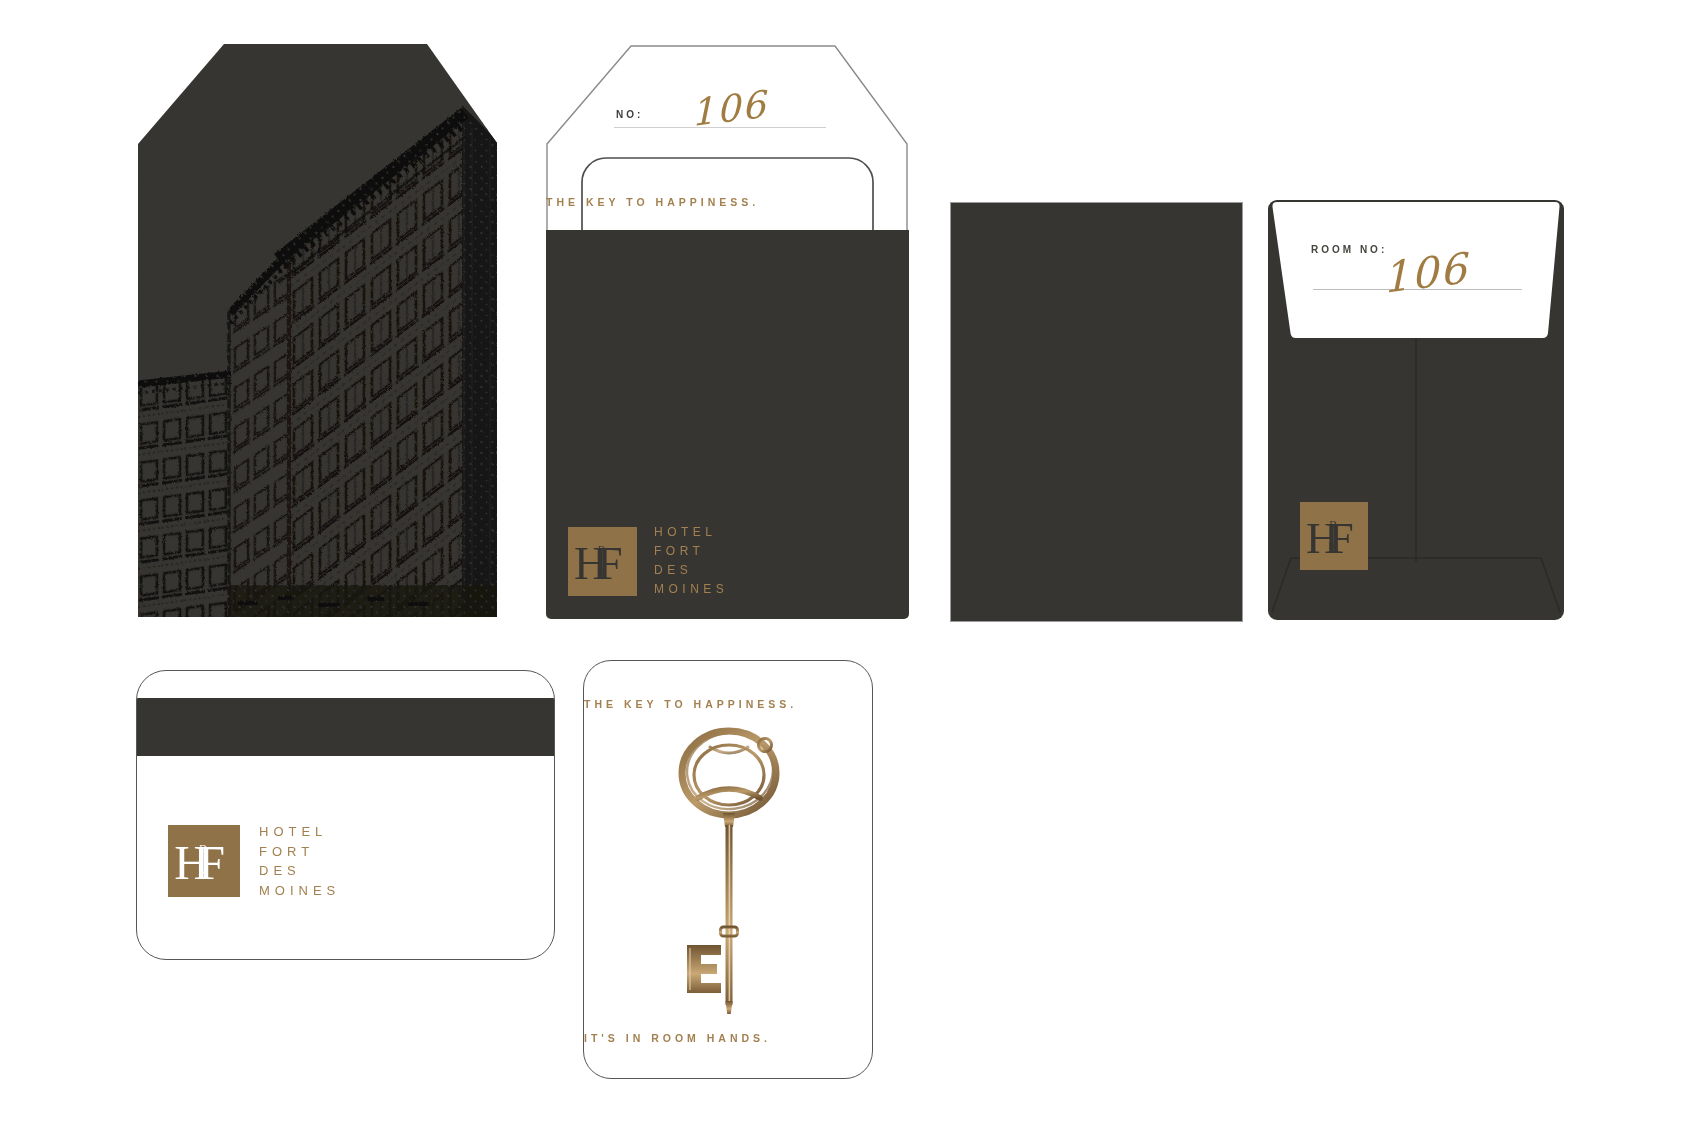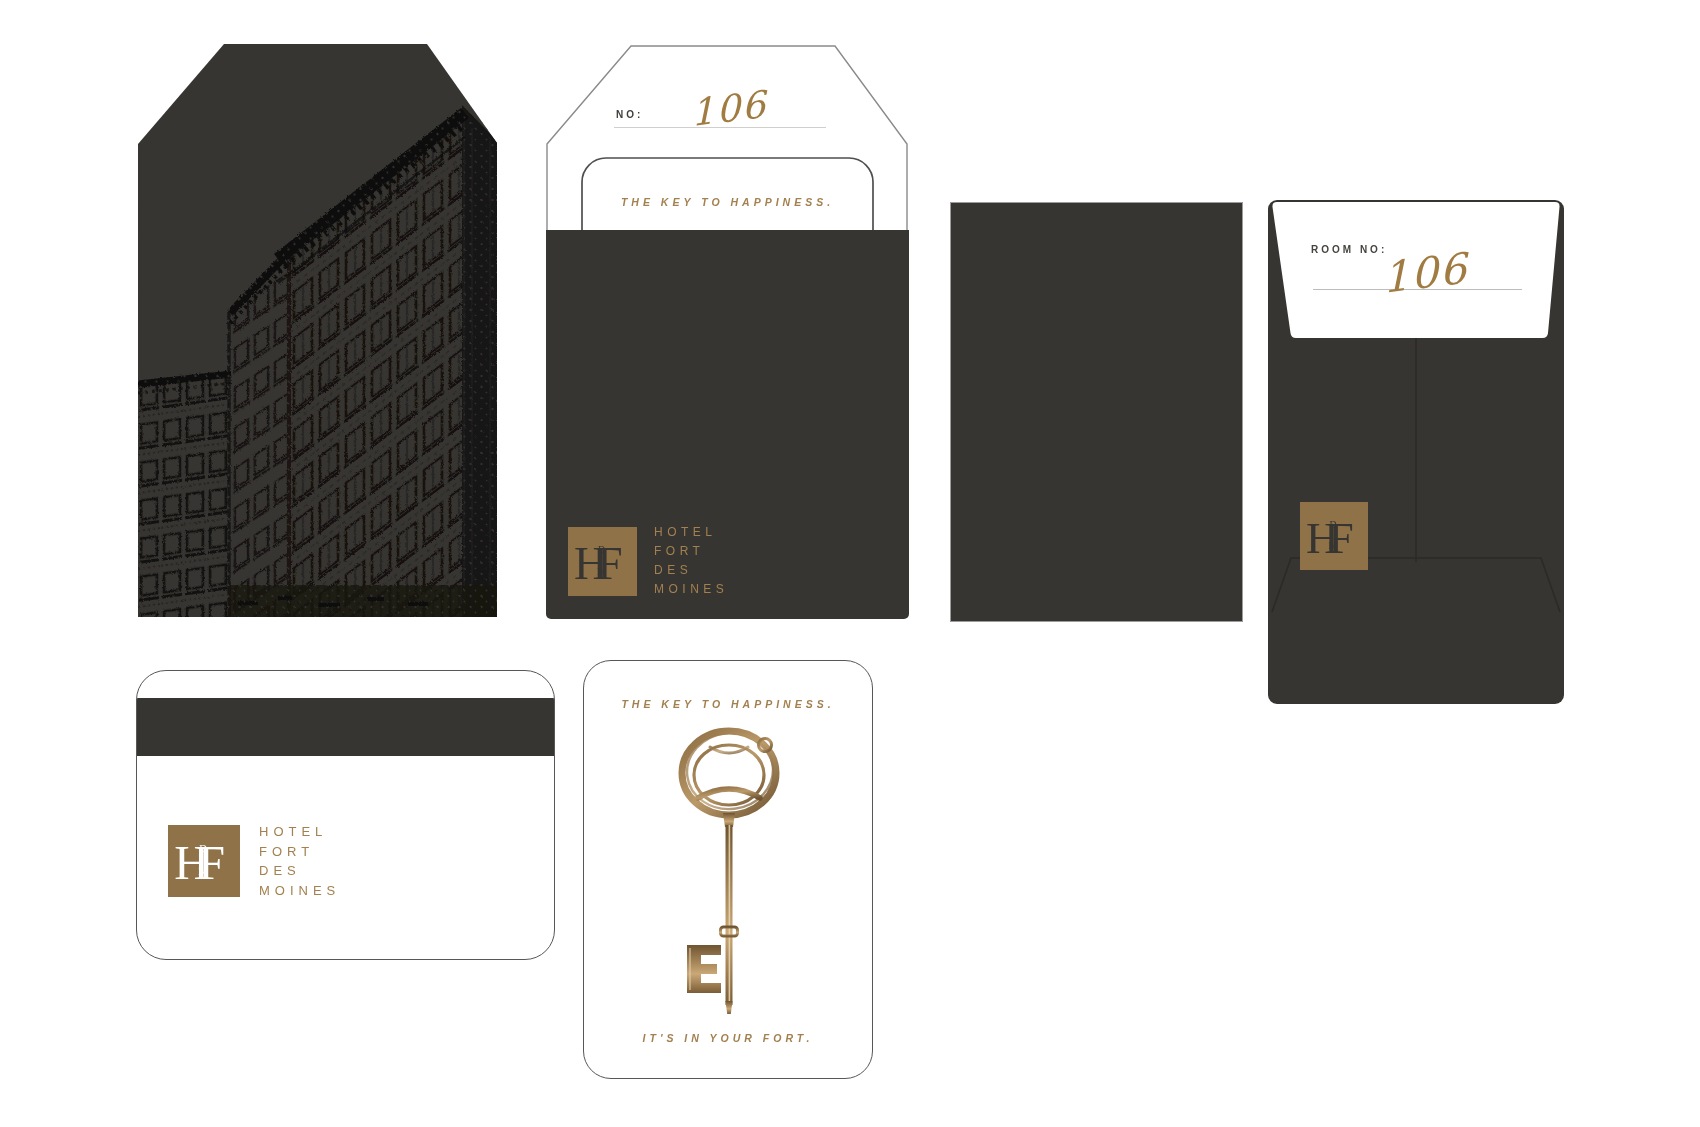--- a/index.html
+++ b/index.html
@@ -2,21 +2,21 @@
 <html style="--charcoal: #373532; --gold: #8f7247; --gold-text: #a3804f; --handwriting: #a17c42;"><head>
 <meta charset="utf-8">
 <style>
   html,body{margin:0;padding:0;background:#ffffff;}
   body{position:relative;width:1700px;height:1127px;overflow:hidden;
        font-family:"Liberation Sans",sans-serif;}
   .abs{position:absolute;}
 
   
   .tagline{font-weight:700;font-size:10.5px;letter-spacing:4px;
-           color:var(--gold-text);text-align:center;white-space:nowrap;font-style:italic;}
+           color:var(--gold-text);text-align:left;white-space:nowrap;}
   .field-label{font-weight:700;font-size:10px;letter-spacing:3px;color:#403e3b;white-space:nowrap;}
   .rule{height:1px;background:#cfcfcf;}
   .script-num{display:inline-block;font-family:"DejaVu Serif",serif;font-style:italic;
               font-weight:400;color:var(--handwriting);letter-spacing:2px;
               transform:rotate(-7deg) skewX(-8deg);}
   .wordmark div{font-weight:400;font-size:12px;line-height:19px;letter-spacing:4.5px;
                 color:var(--gold-text);white-space:nowrap;}
   .wordmark.lg div{font-size:13px;line-height:19.5px;letter-spacing:5px;}
   .logo-row{display:flex;align-items:center;}
 
@@ -28,21 +28,21 @@
               border-radius:0 0 5px 5px;}
   #env1 .no-label{left:70px;top:66px;}
   #env1 .rule{left:68px;top:84px;width:212px;}
   #env1 .num{left:148px;top:44px;font-size:37px;}
   #env1 .tagline{left:0;top:153px;width:100%;}
   #env1 .logo-row{left:22px;top:480px;}
 
   #sleeve{left:950px;top:202px;width:293px;height:420px;background:var(--charcoal);
           border:1px solid #9c9c9c;box-sizing:border-box;}
 
-  #env2{left:1268px;top:200px;width:296px;height:504px;background:var(--charcoal);
+  #env2{left:1268px;top:200px;width:296px;height:420px;background:var(--charcoal);
         border-radius:9px;}
   #env2 .room-label{left:43px;top:44px;color:#46443f;}
   #env2 .rule{left:45px;top:89px;width:209px;background:#bdbdbd;}
   #env2 .num{left:118px;top:48px;font-size:42px;}
   #env2 .logo-sq{left:32px;top:302px;}
 
   #cardback{left:136px;top:670px;width:419px;height:290px;background:#fff;
             border:1.5px solid #575757;border-radius:30px;box-sizing:border-box;overflow:hidden;}
   #cardback .stripe{left:0;top:27px;width:100%;height:58px;background:var(--charcoal);}
   #cardback .logo-row{left:31px;top:151px;}
@@ -220,14 +220,14 @@
     <rect x="141.5" y="164" width="7" height="180" fill="url(#kg)"></rect>
     <rect x="144.6" y="164" width="1.6" height="178" fill="#ead9b5" opacity="0.85"></rect>
 
     <rect x="136.5" y="266" width="17" height="9" rx="3" fill="none" stroke="url(#kg)" stroke-width="3"></rect>
 
     <path d="M103,284 L137,284 L137,294 L117,294 L117,303 L133,303 L133,313 L117,313 L117,322 L137,322 L137,332 L103,332 Z" fill="url(#kg)"></path>
     <path d="M106,287 V329" stroke="#e5d3ae" stroke-width="1.5" opacity="0.7"></path>
 
     <path d="M141.5,340 L148.5,340 L146.8,353 L143.2,353 Z" fill="url(#kg)"></path>
   </svg>
-  <div class="abs tagline tagline-bottom">IT'S IN YOUR FORT.</div>
+  <div class="abs tagline tagline-bottom">IT'S IN ROOM HANDS.</div>
 </div>
 
 </body></html>

